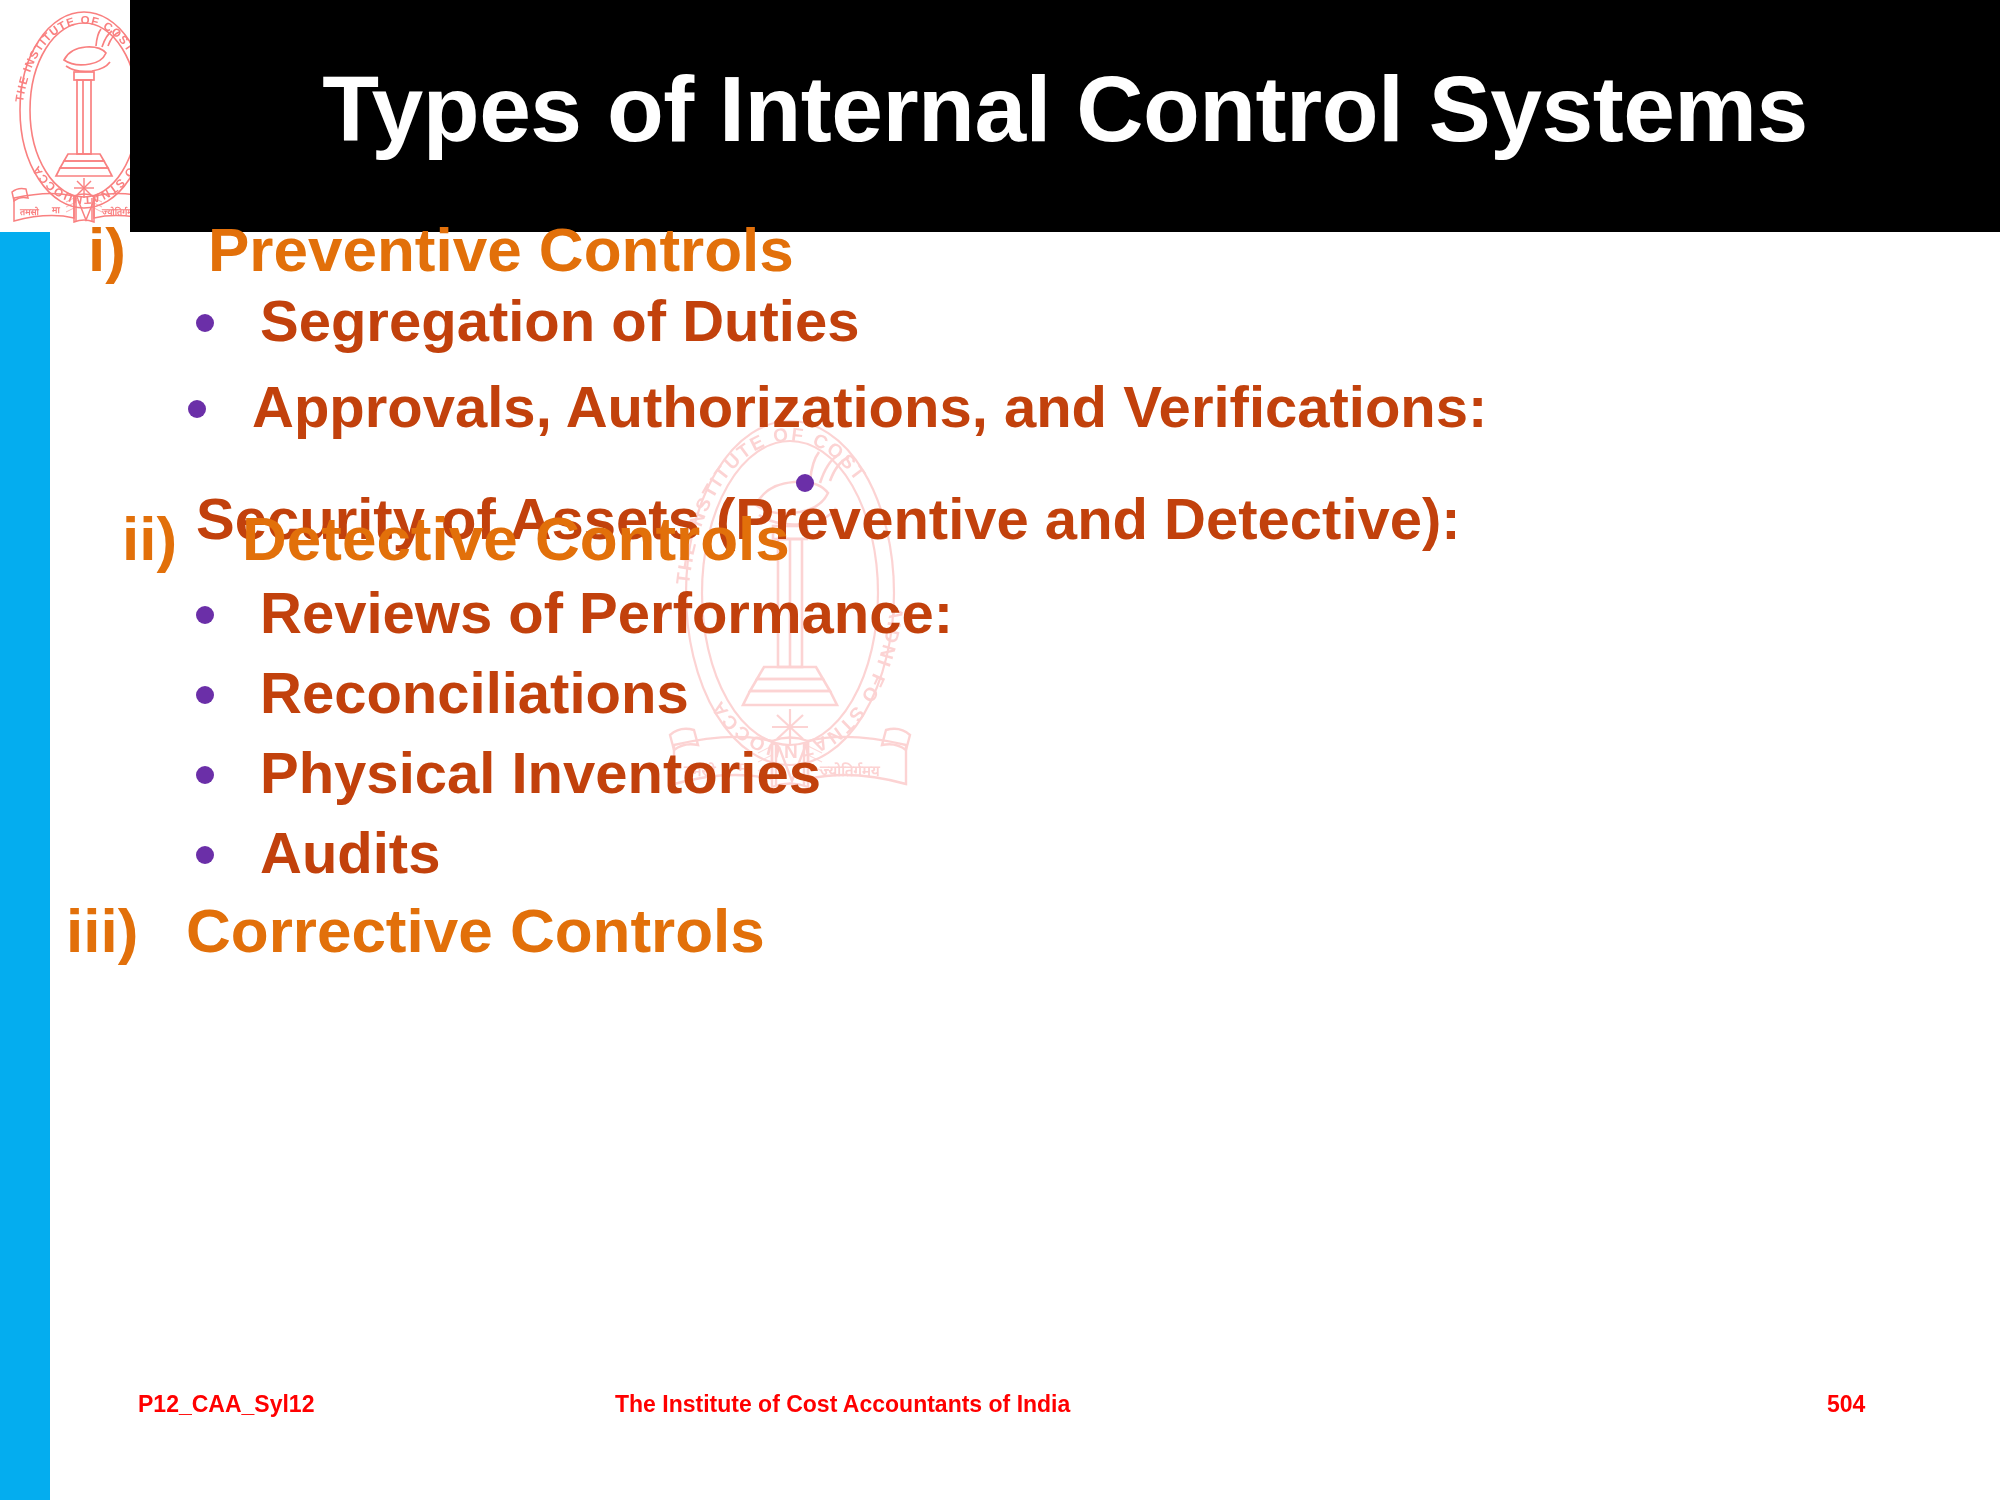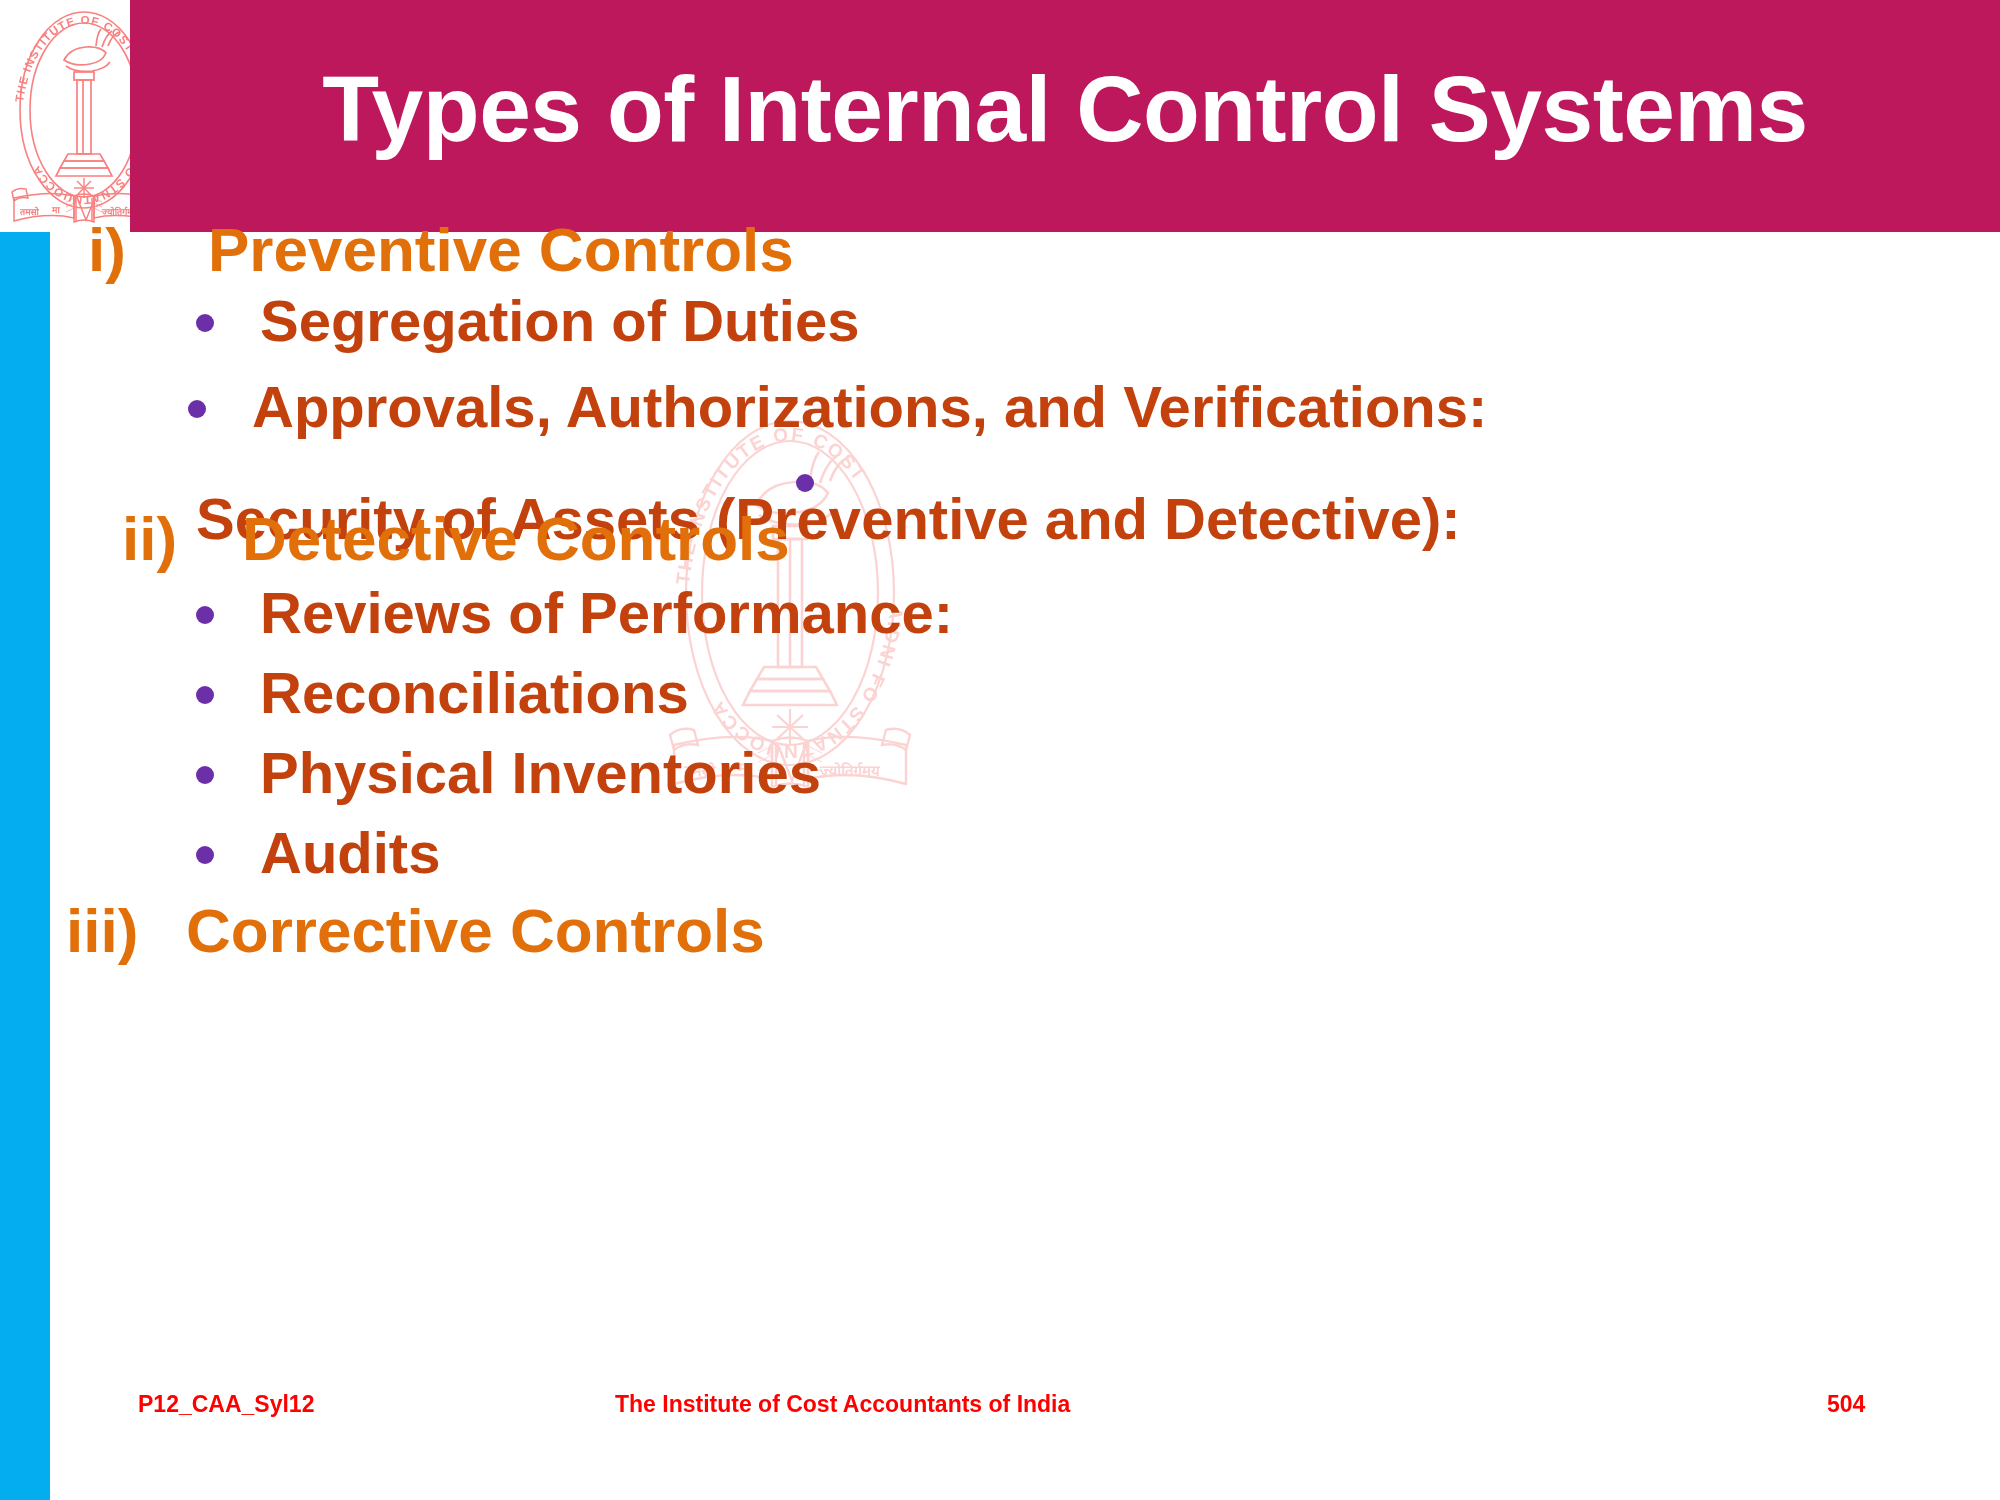--- a/index.html
+++ b/index.html
@@ -23,21 +23,21 @@
     background: #ffffff;
   }
 
   
   #title-bar {
     position: absolute;
     left: 130px;
     top: 0;
     width: 1870px;
     height: 232px;
-    background: #be185d;
+    background: #000000;
     display: flex;
     align-items: center;
     justify-content: center;
     box-sizing: border-box;
     padding-bottom: 14px;
   }
   #slide-title {
     color: #ffffff;
     font-family: "Liberation Sans", sans-serif;
     font-weight: 700;

